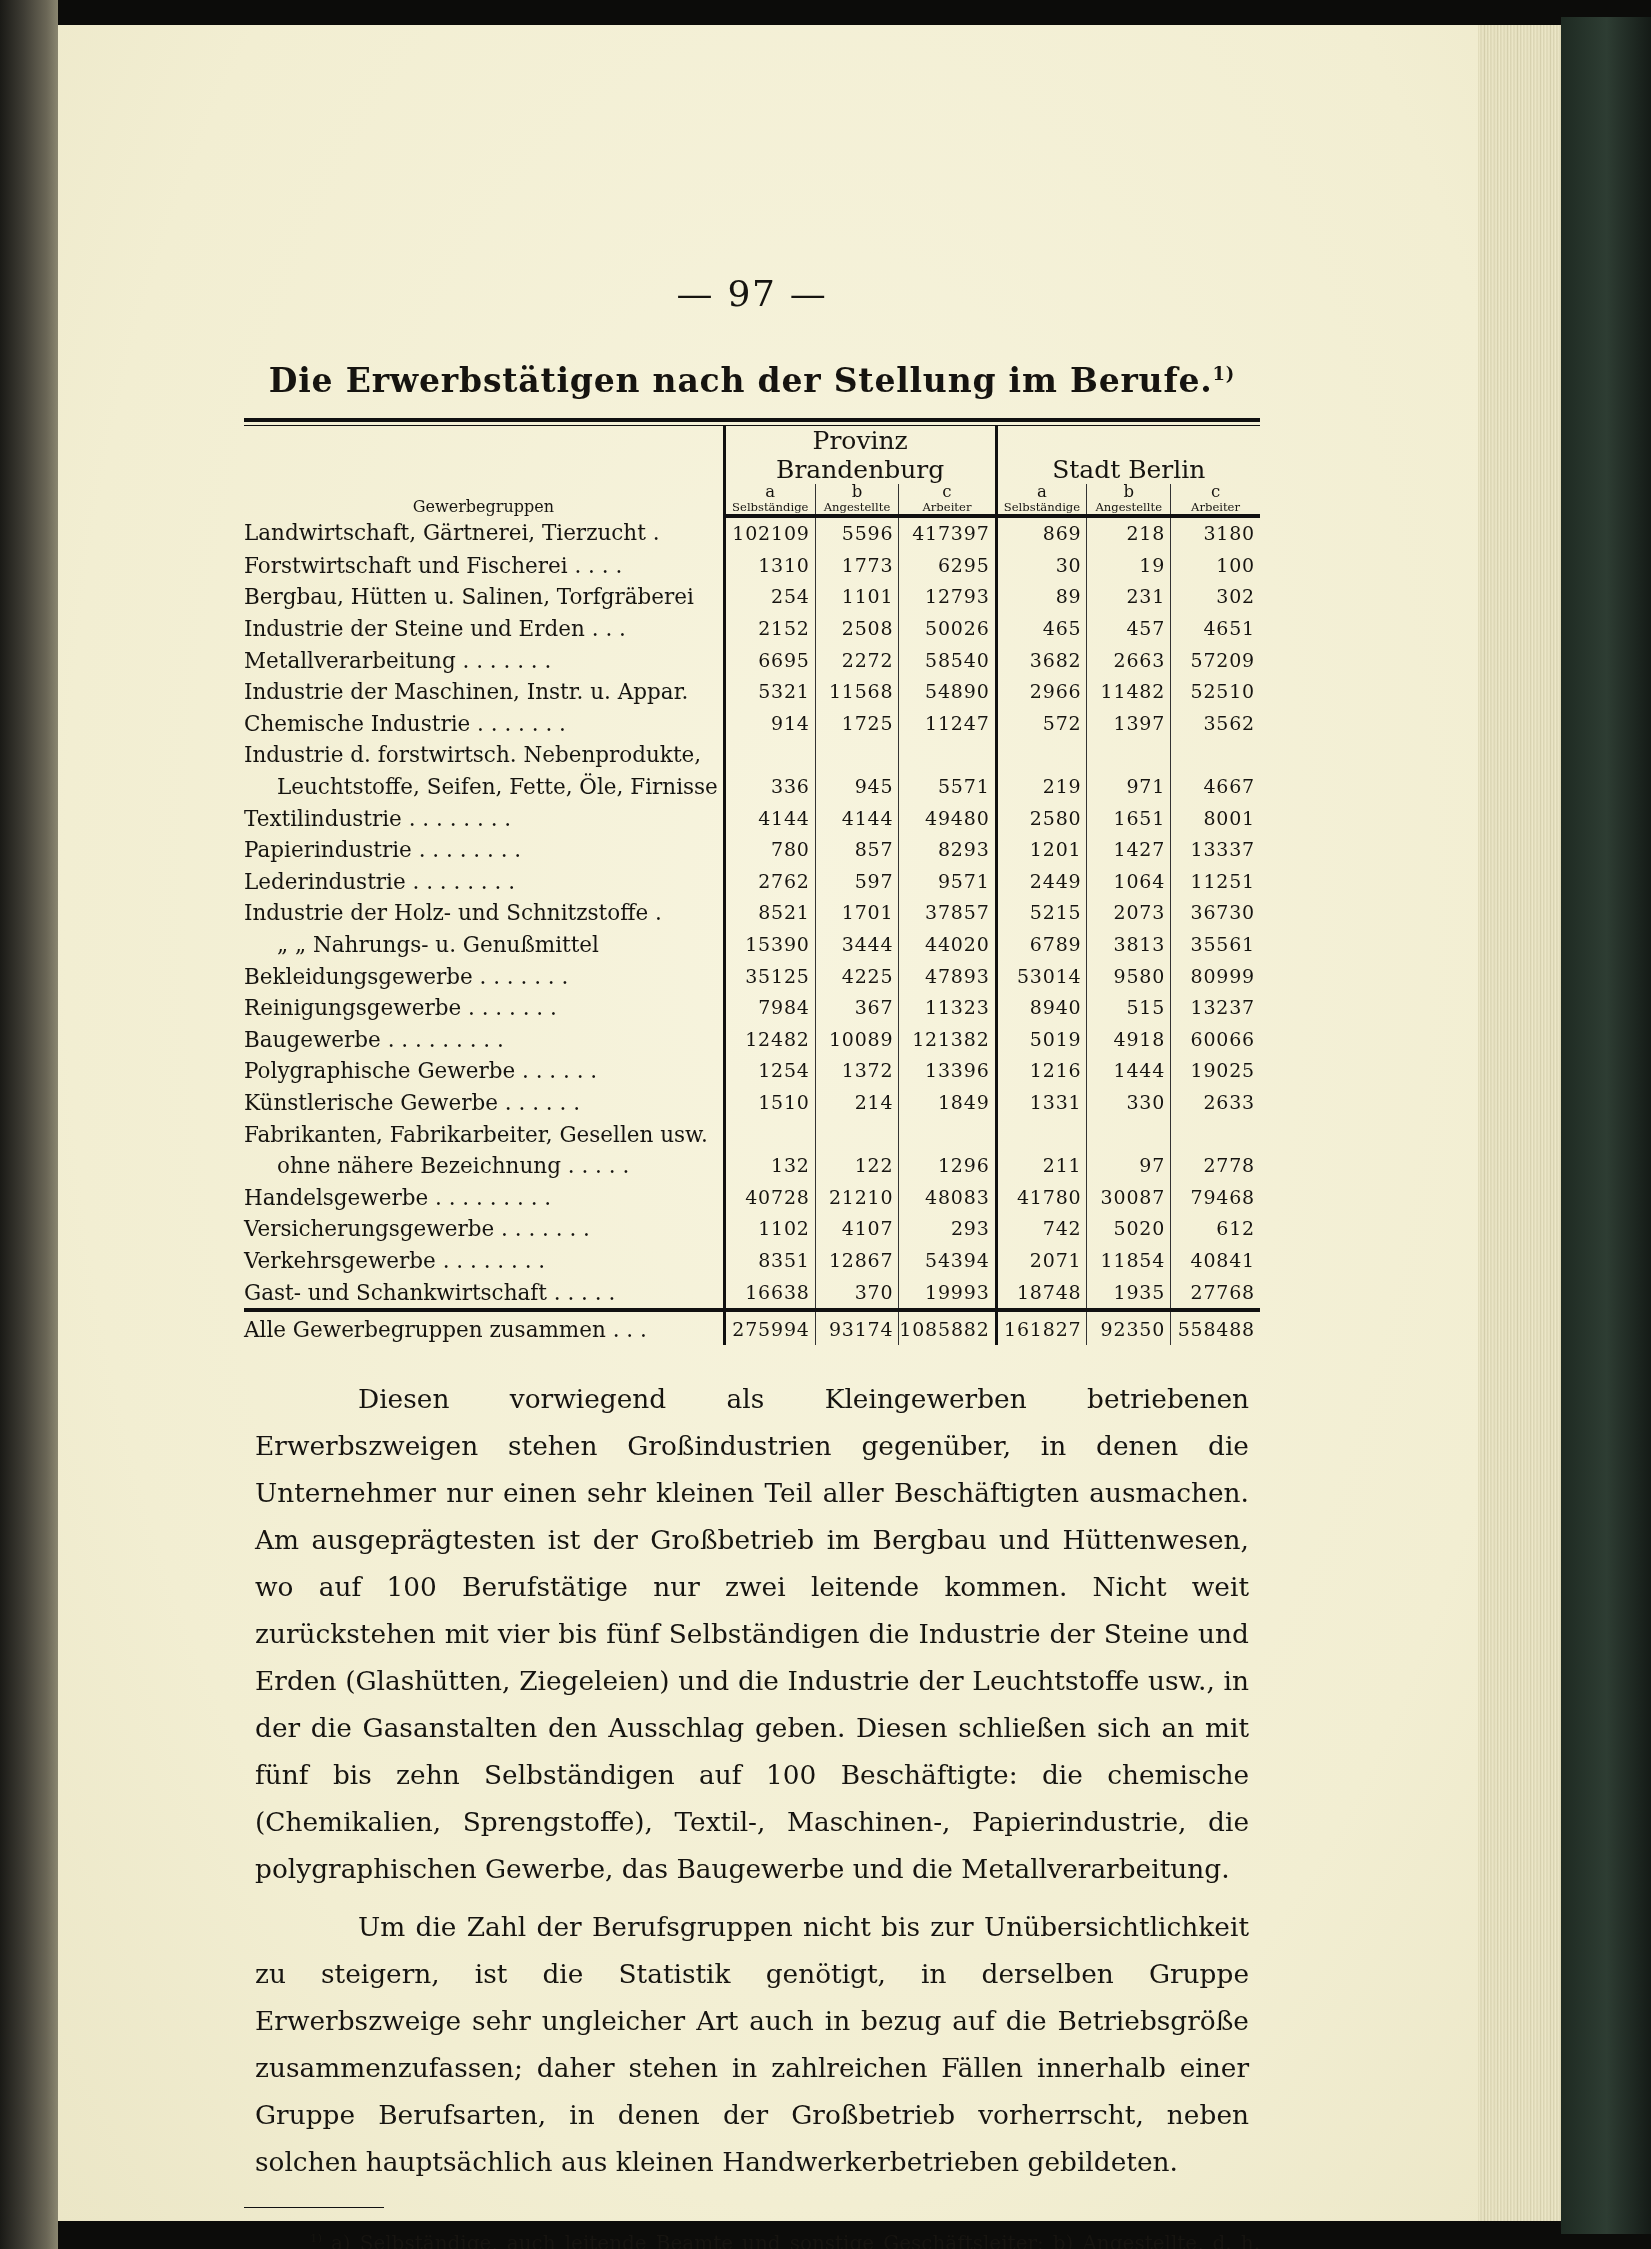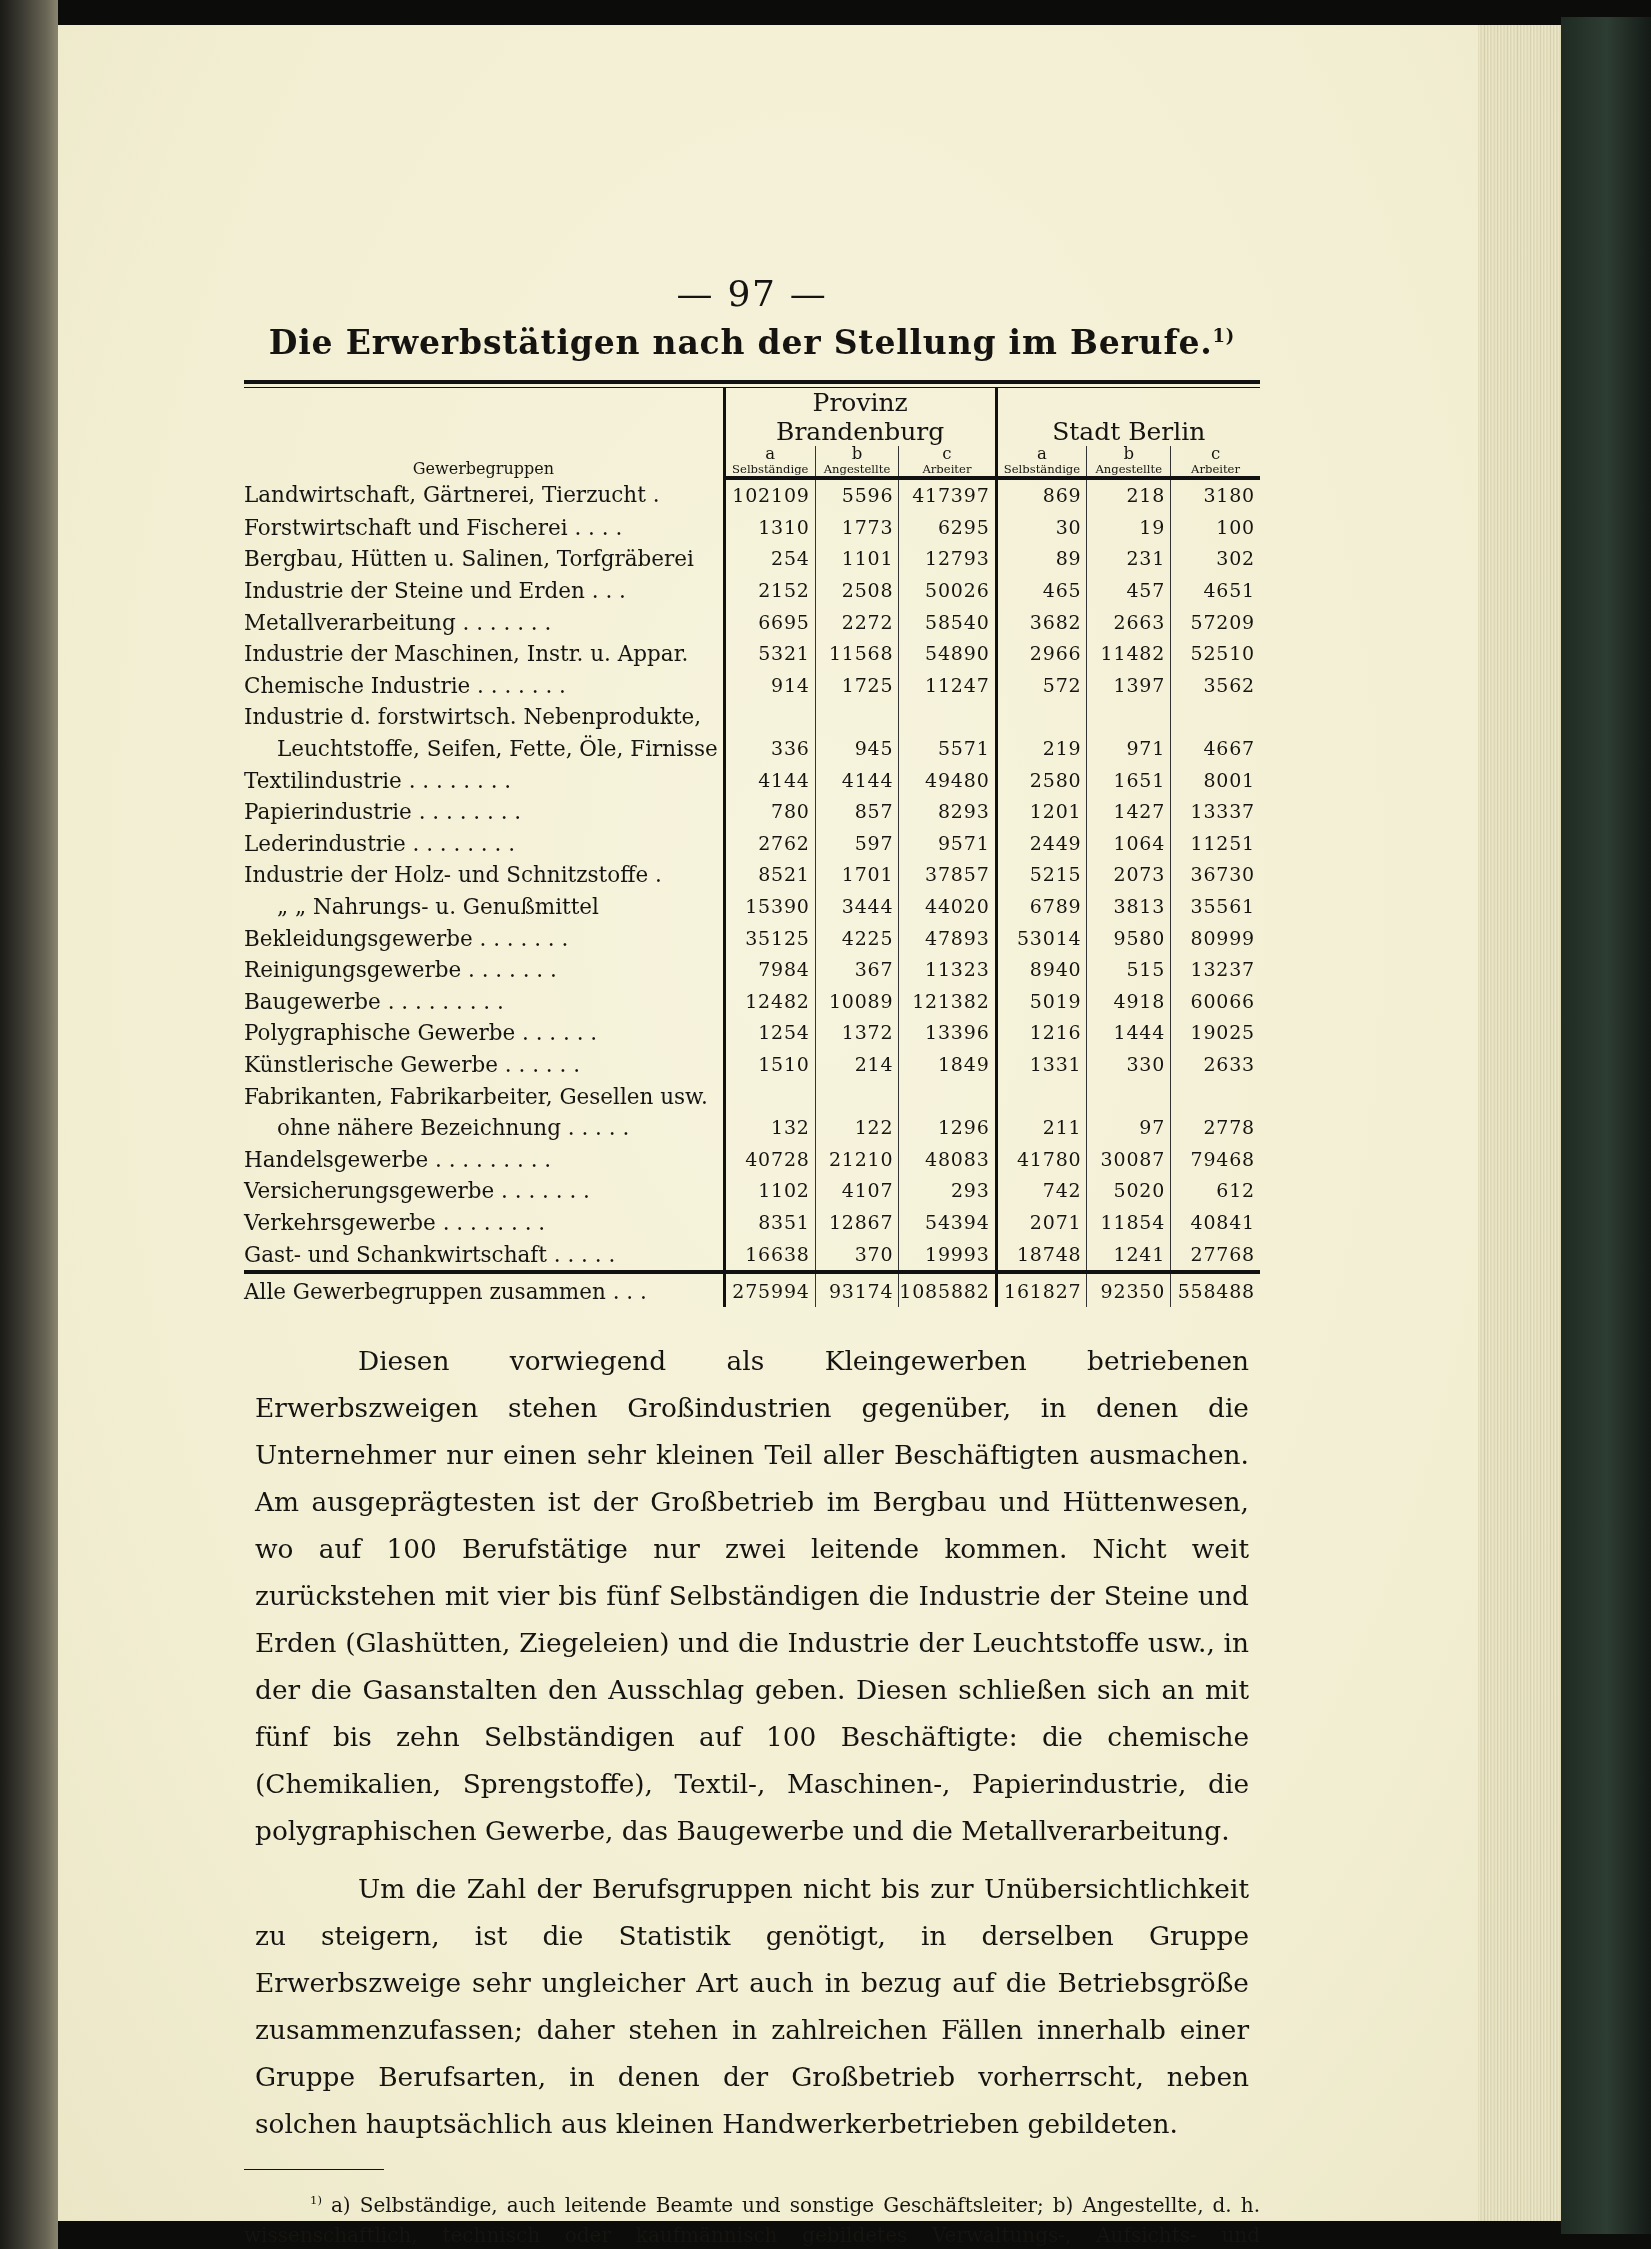--- a/index.html
+++ b/index.html
@@ -30,21 +30,21 @@
   .content {
     position: absolute; left: 244px; top: 248px; width: 1016px;
     color: #161410;
   }
   .page-number {
     text-align: center; font-size: 36px; letter-spacing: 1.7px;
     margin: 25px 0 0 0; height: 50px;
   }
   .table-title {
     text-align: center; font-size: 33px; font-weight: bold;
-    letter-spacing: 0.8px;
+    margin-top: 38px; letter-spacing: 0.8px;
   }
   .table-title sup { font-size: 18px; }
   .rule-top {
     margin-top: 18px; border-top: 4.1px solid #111; height: 2.5px;
     border-bottom: 1.2px solid #111;
   }
   table.stats {
     width: 100%; border-collapse: collapse; font-size: 20.6px;
     font-family: "DejaVu Serif", serif;
   }
@@ -329,21 +329,21 @@
           <td class="num vl-thick">2071</td>
           <td class="num vl-thin">11854</td>
           <td class="num vl-thin">40841</td>
         </tr>
         <tr>
           <td class="label">Gast- und Schankwirtschaft . . . . .</td>
           <td class="num vl-thick">16638</td>
           <td class="num vl-thin">370</td>
           <td class="num vl-thin">19993</td>
           <td class="num vl-thick">18748</td>
-          <td class="num vl-thin">1241</td>
+          <td class="num vl-thin">1935</td>
           <td class="num vl-thin">27768</td>
         </tr>
         <tr class="total-row">
           <td class="label">Alle Gewerbegruppen zusammen . . .</td>
           <td class="num vl-thick">275994</td>
           <td class="num vl-thin">93174</td>
           <td class="num vl-thin">1085882</td>
           <td class="num vl-thick">161827</td>
           <td class="num vl-thin">92350</td>
           <td class="num vl-thin">558488</td>

